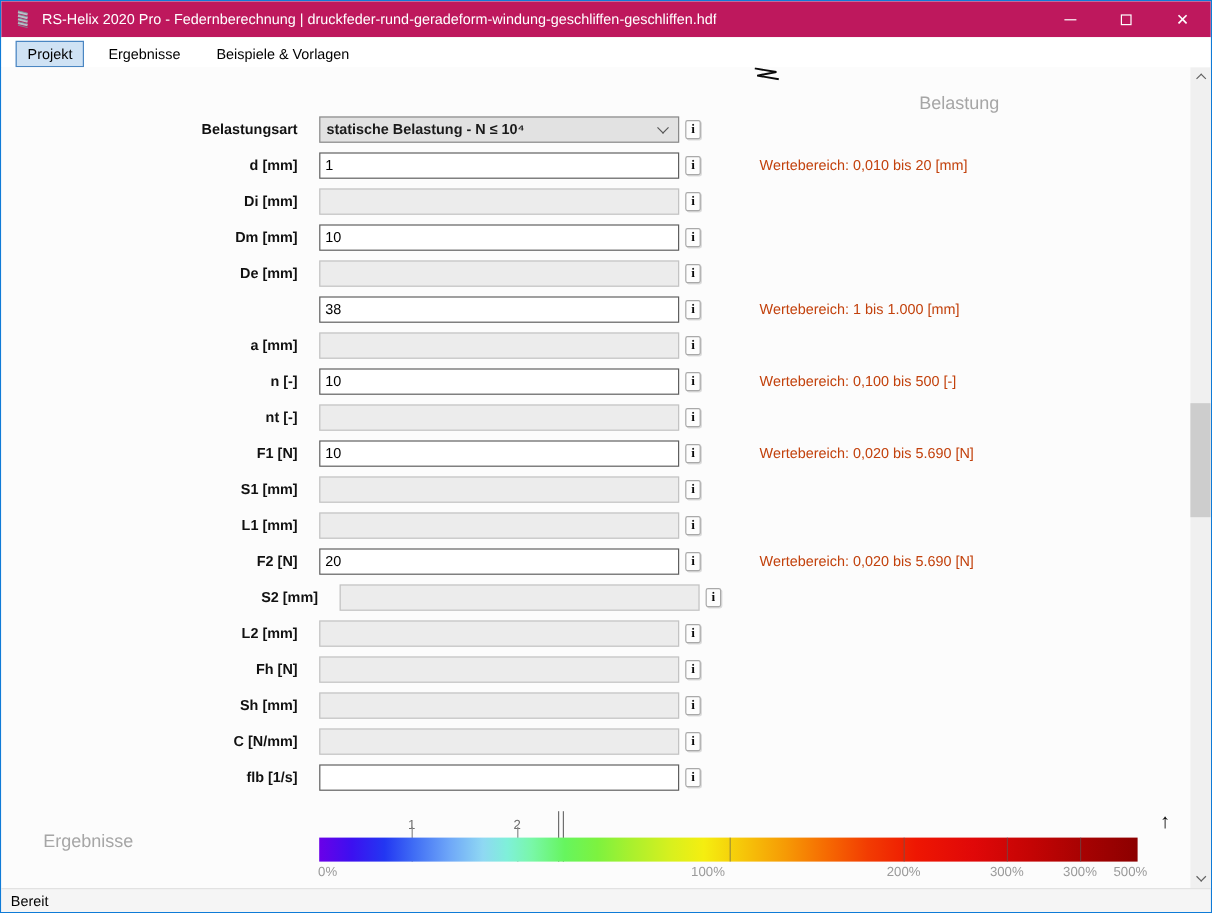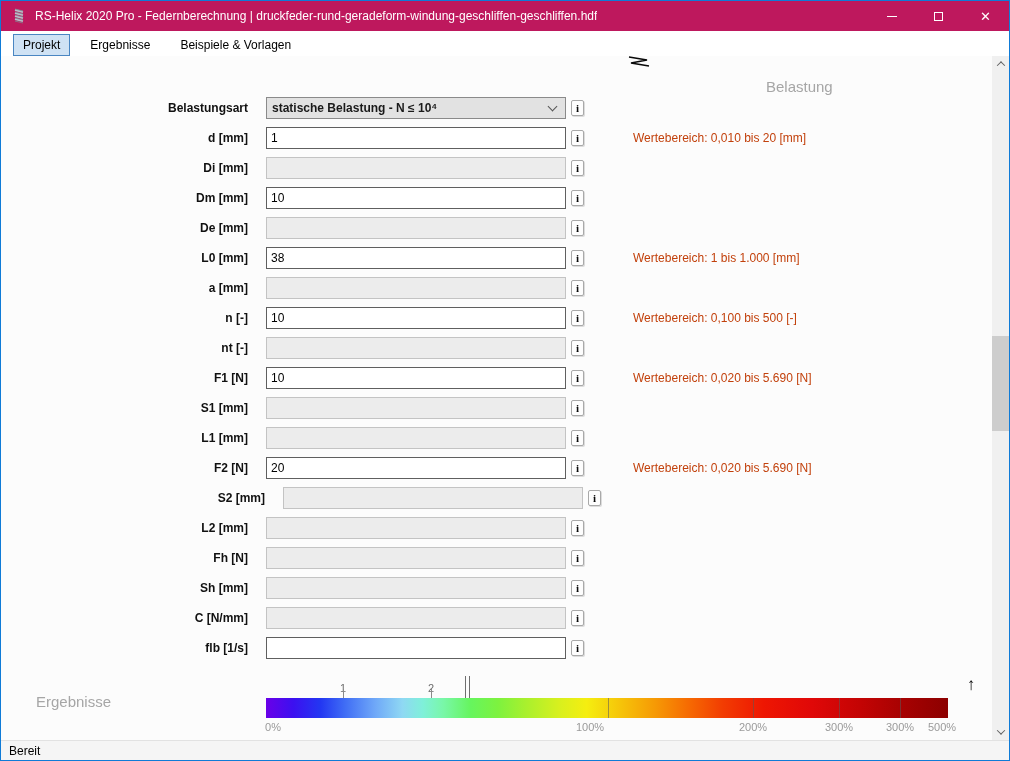--- a/index.html
+++ b/index.html
@@ -142,21 +142,20 @@
 
     <div class="row" style="top:161px;">
       <span class="flabel">De [mm]</span>
       <input class="fbox disabled" disabled="" value="" style="">
       <div class="info-btn">
           <span>i</span>
         </div>
     </div>
 
     <div class="row" style="top:191px;">
-      <span class="flabel">L0 [mm]</span>
       <input class="fbox" value="38" style="">
       <div class="info-btn">
           <span>i</span>
         </div>
       <span class="hint">Wertebereich: 1 bis 1.000 [mm]</span>
     </div>
 
     <div class="row" style="top:221px;">
       <span class="flabel">a [mm]</span>
       <input class="fbox disabled" disabled="" value="" style="">

